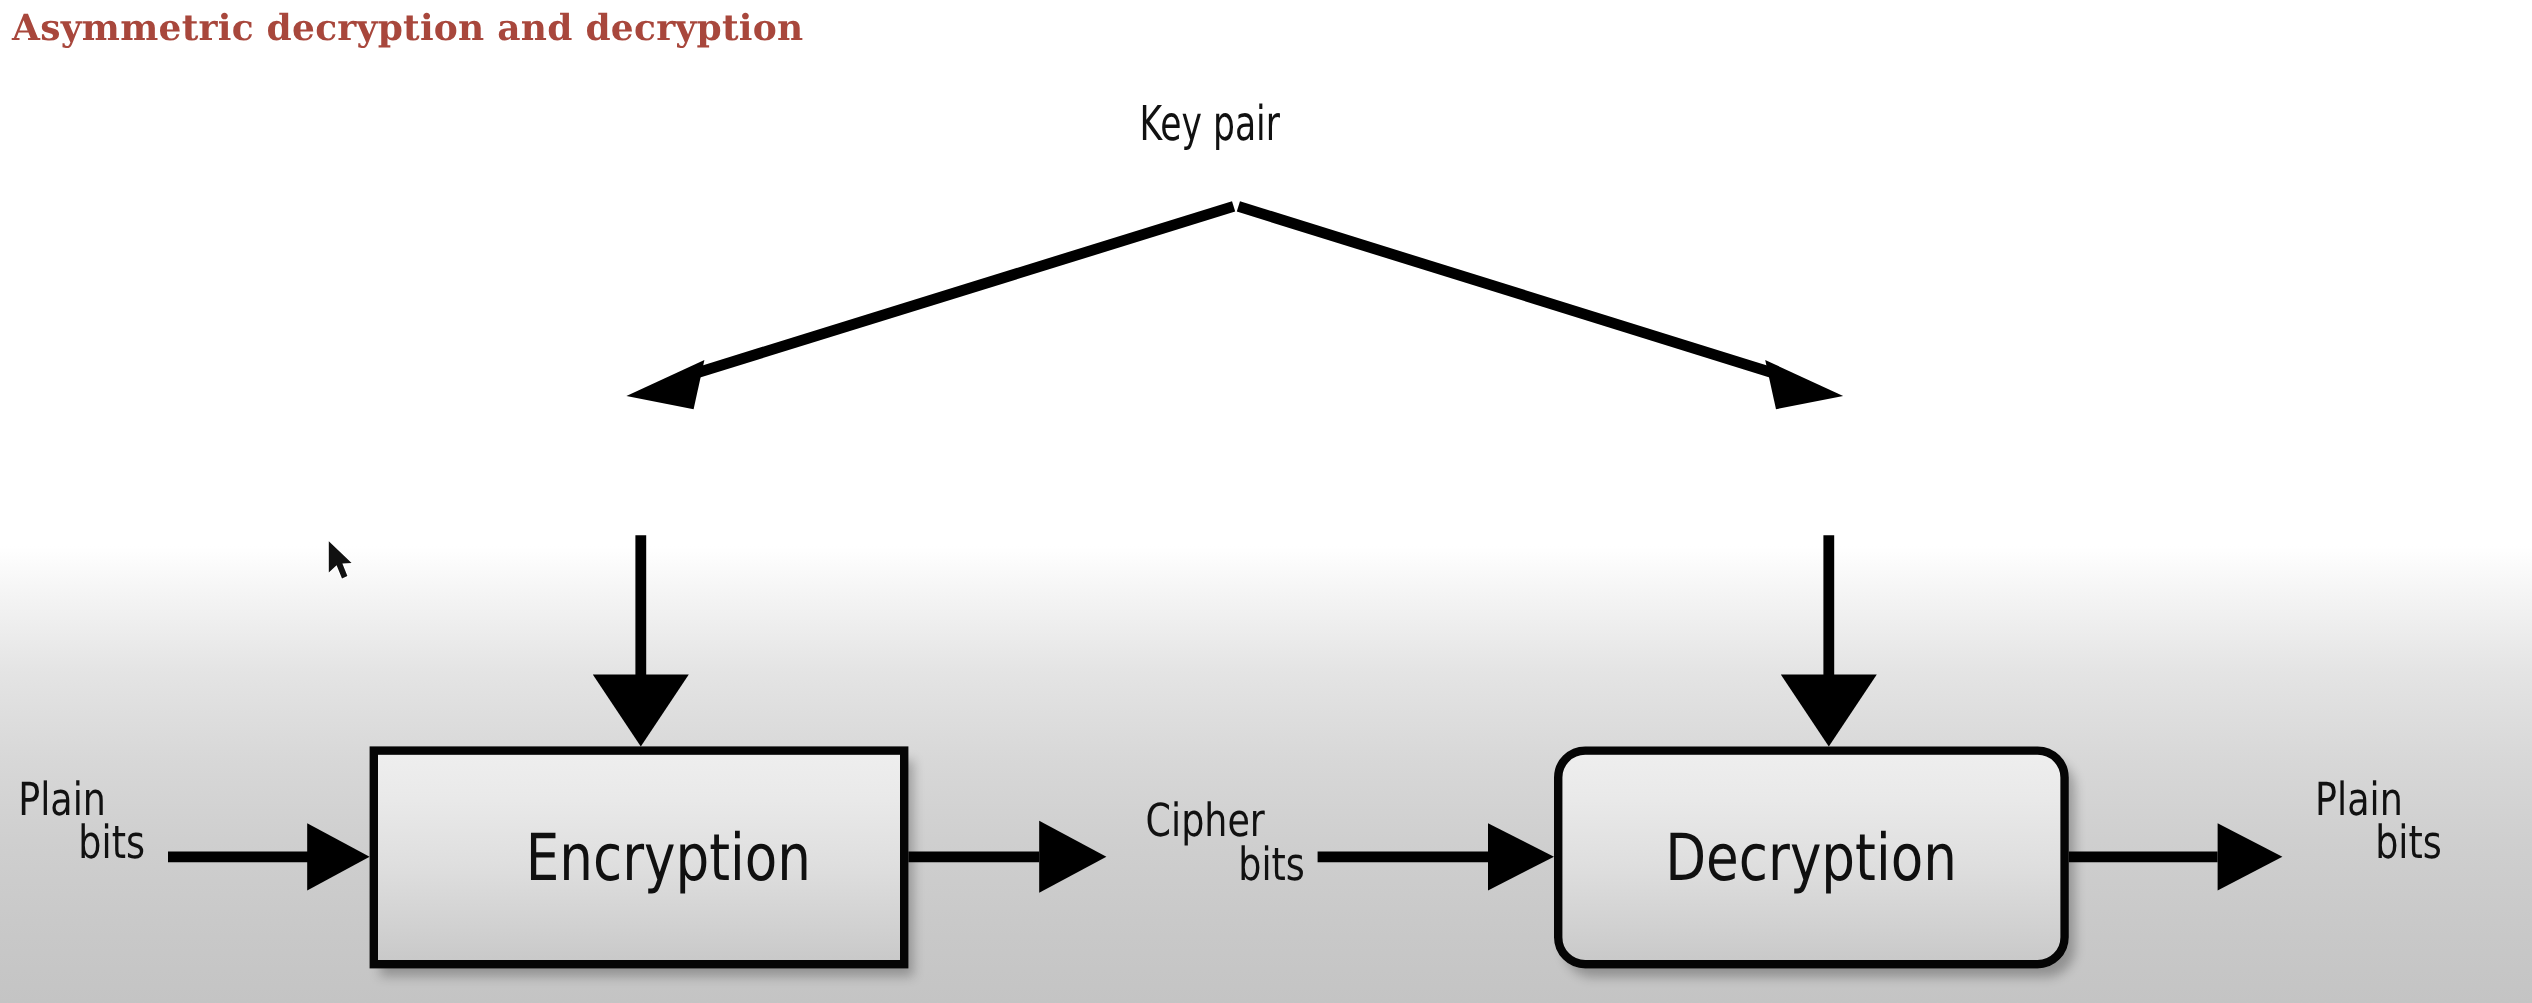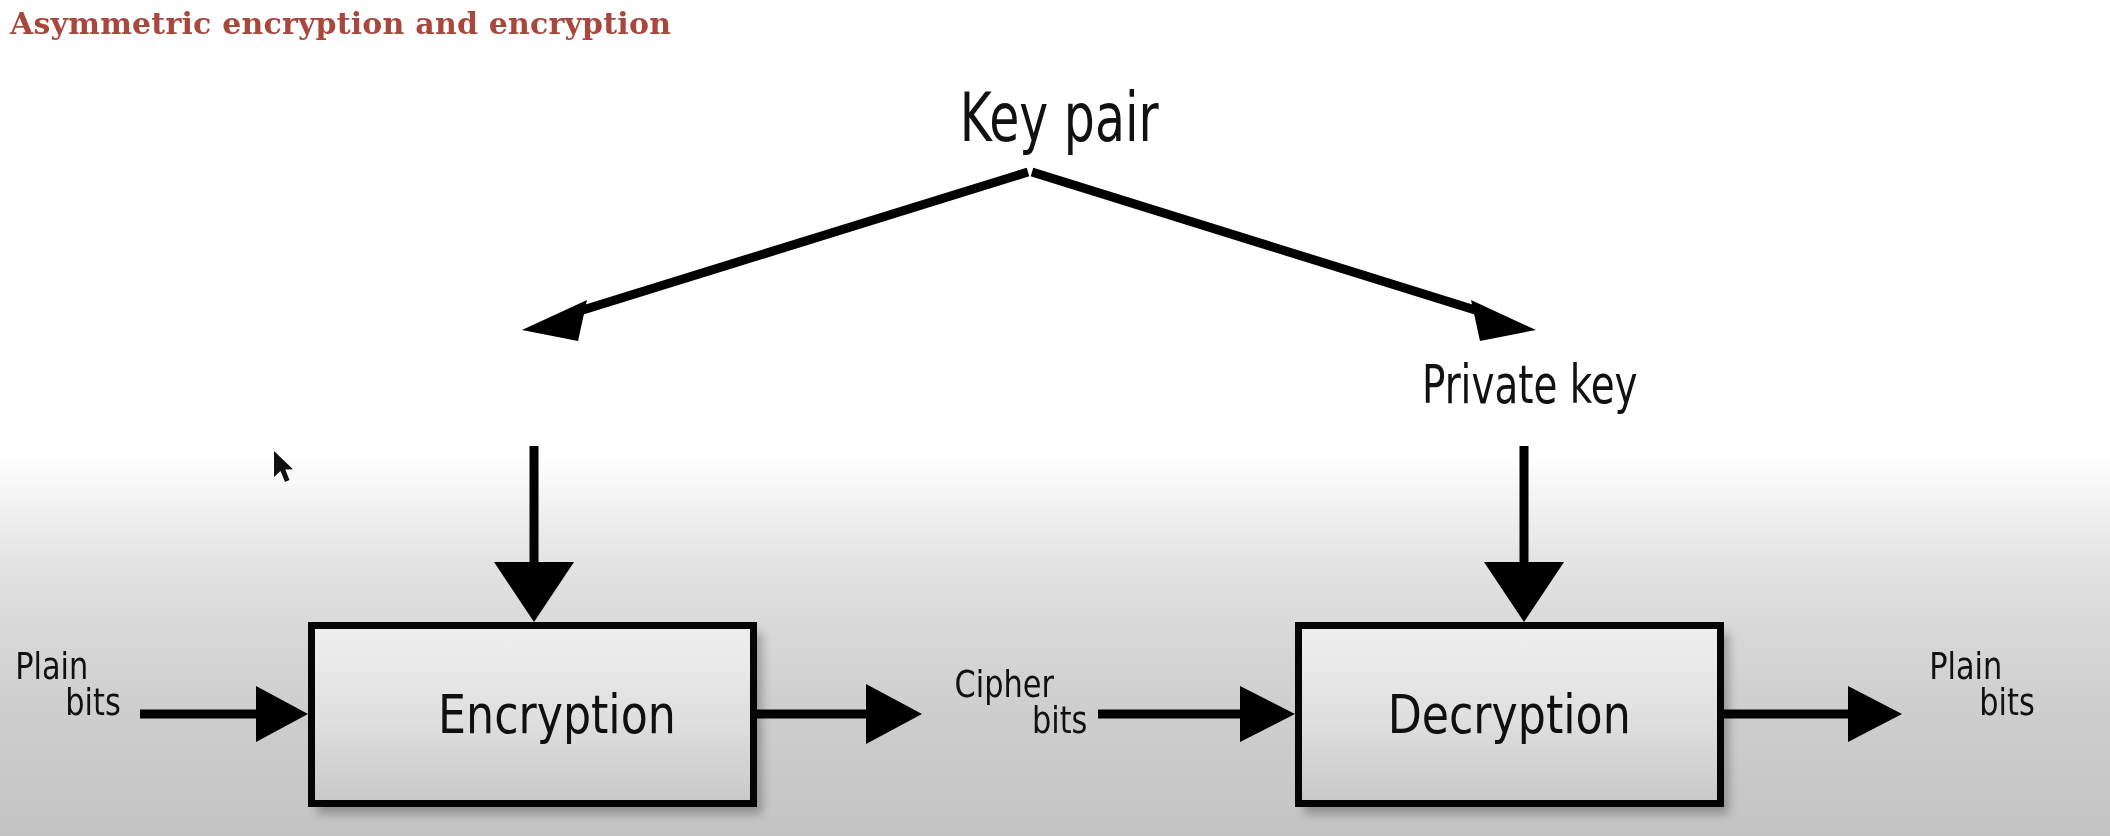--- a/index.html
+++ b/index.html
@@ -112,21 +112,21 @@
     top: 450px;
     width: 26px;
     height: 36px;
   }
 </style>
 </head>
 <body>
 
 <div id="stage">
 
-  <div id="title">Asymmetric encryption and encryption</div>
+  <div id="title">Asymmetric decryption and decryption</div>
 
   <svg id="arrows" viewBox="0 0 2110 836" xmlns="http://www.w3.org/2000/svg">
 
     <g>
       <line x1="1028" y1="172" x2="570" y2="314" stroke="#000000" stroke-width="9" stroke-linecap="butt"></line>
       <polygon points="522,330 587,300 578,341" fill="#000000"></polygon>
     </g>
 
     <g>
       <line x1="1032" y1="172" x2="1488" y2="314" stroke="#000000" stroke-width="9" stroke-linecap="butt"></line>
@@ -157,34 +157,31 @@
       <line x1="1098" y1="714" x2="1244" y2="714" stroke="#000000" stroke-width="9"></line>
       <polygon points="1295,714 1240,686 1240,742" fill="#000000"></polygon>
     </g>
 
     <g>
       <line x1="1724" y1="714" x2="1848" y2="714" stroke="#000000" stroke-width="9"></line>
       <polygon points="1902,714 1848,686 1848,742" fill="#000000"></polygon>
     </g>
   </svg>
 
-  <div class="dtext" style="left:935px; top:84px; font-size:68px;">
+  <div class="dtext" style="left:935px; top:84px; font-size:40px;">
     <span class="scaleNarrow" style="display:inline-block;">Key pair</span>
   </div>
 
 
-  <div class="dtext" style="left:1395px; top:358px; font-size:54px;">
-    <span class="scaleNarrow" style="display:inline-block;">Private key</span>
-  </div>
 
   <div class="procbox" style="left:308px; top:622px; width:449px; height:185px;padding-left:48px;">
     <div class="boxlabel">Encryption</div>
   </div>
 
-  <div class="procbox" style="left:1295px; top:622px; width:429px; height:185px;">
+  <div class="procbox" style="left:1295px; top:622px; width:429px; height:185px;border-radius:26px;">
     <div class="boxlabel">Decryption</div>
   </div>
 
   <div class="stacked" style="left:2px; top:648px; width:132px;">
     <span class="l1">Plain</span>
     <span class="l2">bits</span>
   </div>
 
   <div class="stacked" style="left:938px; top:648px; width:166px;margin-top:18px;">
     <span class="l1">Cipher</span>

